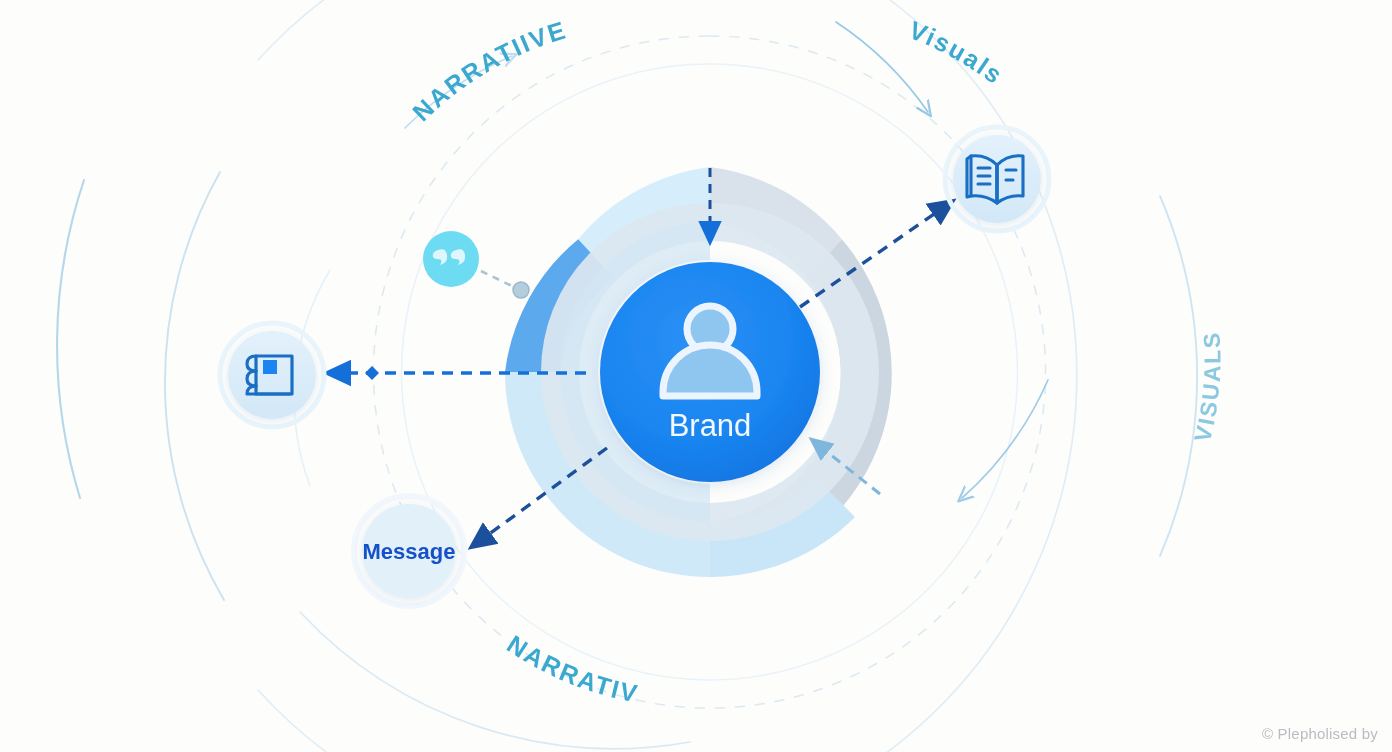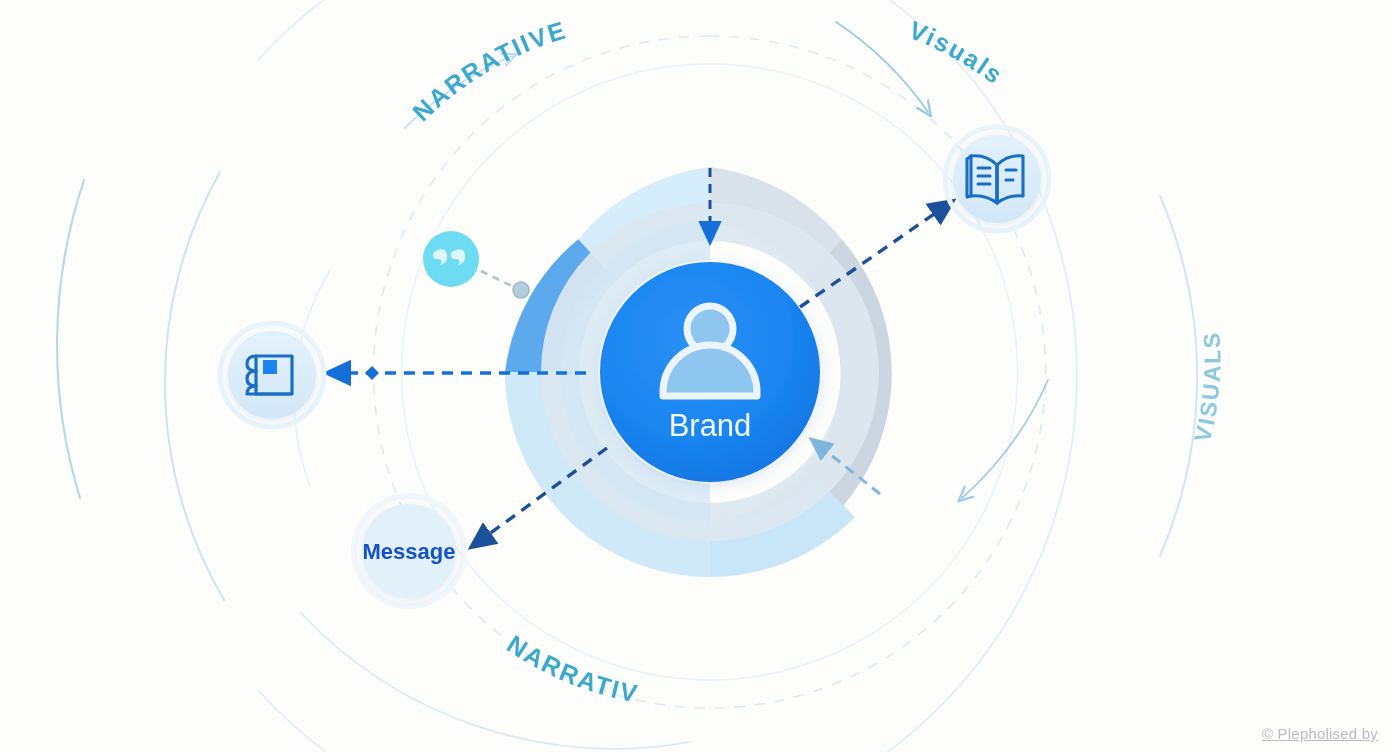--- a/index.html
+++ b/index.html
@@ -12,21 +12,20 @@
     position:relative;
   }
   #stage{position:absolute;inset:0;width:1392px;height:752px;}
   svg#scene{position:absolute;left:0;top:0;width:1392px;height:752px;display:block;}
   .watermark{
     position:absolute;right:14px;bottom:10px;
     font-size:15px;color:#b9bcc0;
     font-family:"Liberation Sans", sans-serif;
     letter-spacing:.2px;
     user-select:none;
-    text-decoration:underline;
   }
 </style>
 </head>
 <body>
 
 <div id="stage">
 
   <svg id="scene" viewBox="0 0 1392 752">
     <defs>
       <radialGradient id="coreGrad" cx="42%" cy="35%" r="75%">

